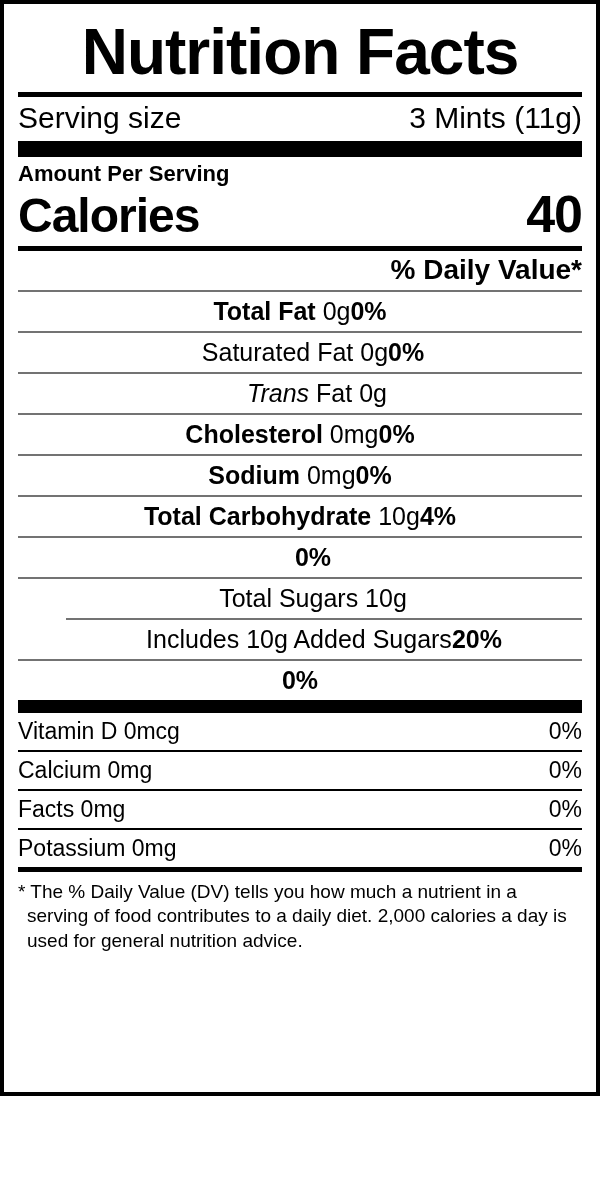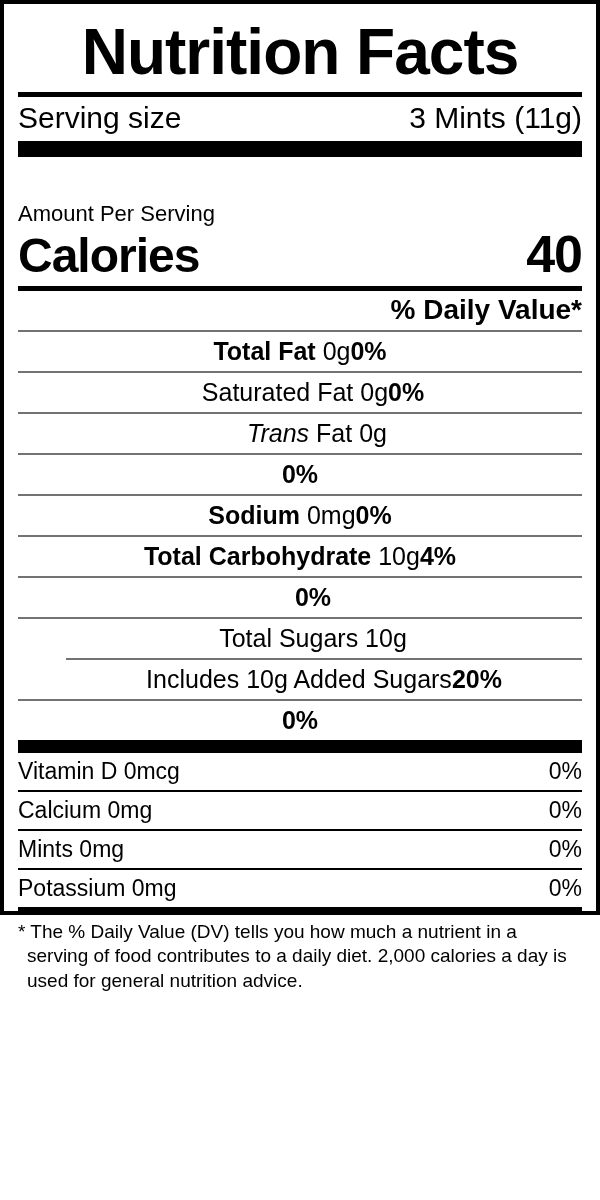--- a/index.html
+++ b/index.html
@@ -11,21 +11,21 @@
     width: 600px;
     height: 1200px;
     font-family: "Liberation Sans", sans-serif;
     color: #000000;
     -webkit-font-smoothing: antialiased;
   }
 
   .label {
     box-sizing: border-box;
     width: 600px;
-    height: 915px;
+    height: 1096px;
     border: 4px solid #000;
     padding: 10px 14px 24px 14px;
     display: flex;
     flex-direction: column;
   }
 
   
   .title {
     font-size: 64px;
     font-weight: bold;
@@ -45,23 +45,22 @@
     justify-content: space-between;
     align-items: baseline;
     font-size: 30px;
     font-weight: normal;
     padding: 4px 0 6px 0;
   }
 
   
   .amount-per {
     font-size: 22px;
-    font-weight: normal;
+    font-weight: bold;
     padding: 4px 0 0 0;
-    margin-top: 40px;
   }
   .calories-row {
     display: flex;
     justify-content: space-between;
     align-items: flex-end;
     padding: 0 0 4px 0;
   }
   .calories-label {
     font-size: 48px;
     font-weight: bold;
@@ -164,20 +163,24 @@
 
   <div class="nrow indent-1">
     <span class="name">
       <span class="italic">Trans</span>
       <span>Fat 0g</span>
     </span>
     <span class="dv"></span>
   </div>
 
   <div class="nrow">
+    <span class="name">
+      <b>Cholesterol</b>
+      <span>0mg</span>
+    </span>
     <span class="dv">0%</span>
   </div>
 
   <div class="nrow">
     <span class="name">
       <b>Sodium</b>
       <span>0mg</span>
     </span>
     <span class="dv">0%</span>
   </div>
@@ -215,21 +218,21 @@
 
   <div class="vrow no-rule" style="border-top:none;">
     <span class="name">Vitamin D 0mcg</span>
     <span class="dv">0%</span>
   </div>
   <div class="vrow">
     <span class="name">Calcium 0mg</span>
     <span class="dv">0%</span>
   </div>
   <div class="vrow">
-    <span class="name">Mints 0mg</span>
+    <span class="name">Facts 0mg</span>
     <span class="dv">0%</span>
   </div>
   <div class="vrow">
     <span class="name">Potassium 0mg</span>
     <span class="dv">0%</span>
   </div>
 
   <div class="rule-med"></div>
 
   <div class="footnote">* The % Daily Value (DV) tells you how much a nutrient in a serving of food contributes to a daily diet. 2,000 calories a day is used for general nutrition advice.</div>

